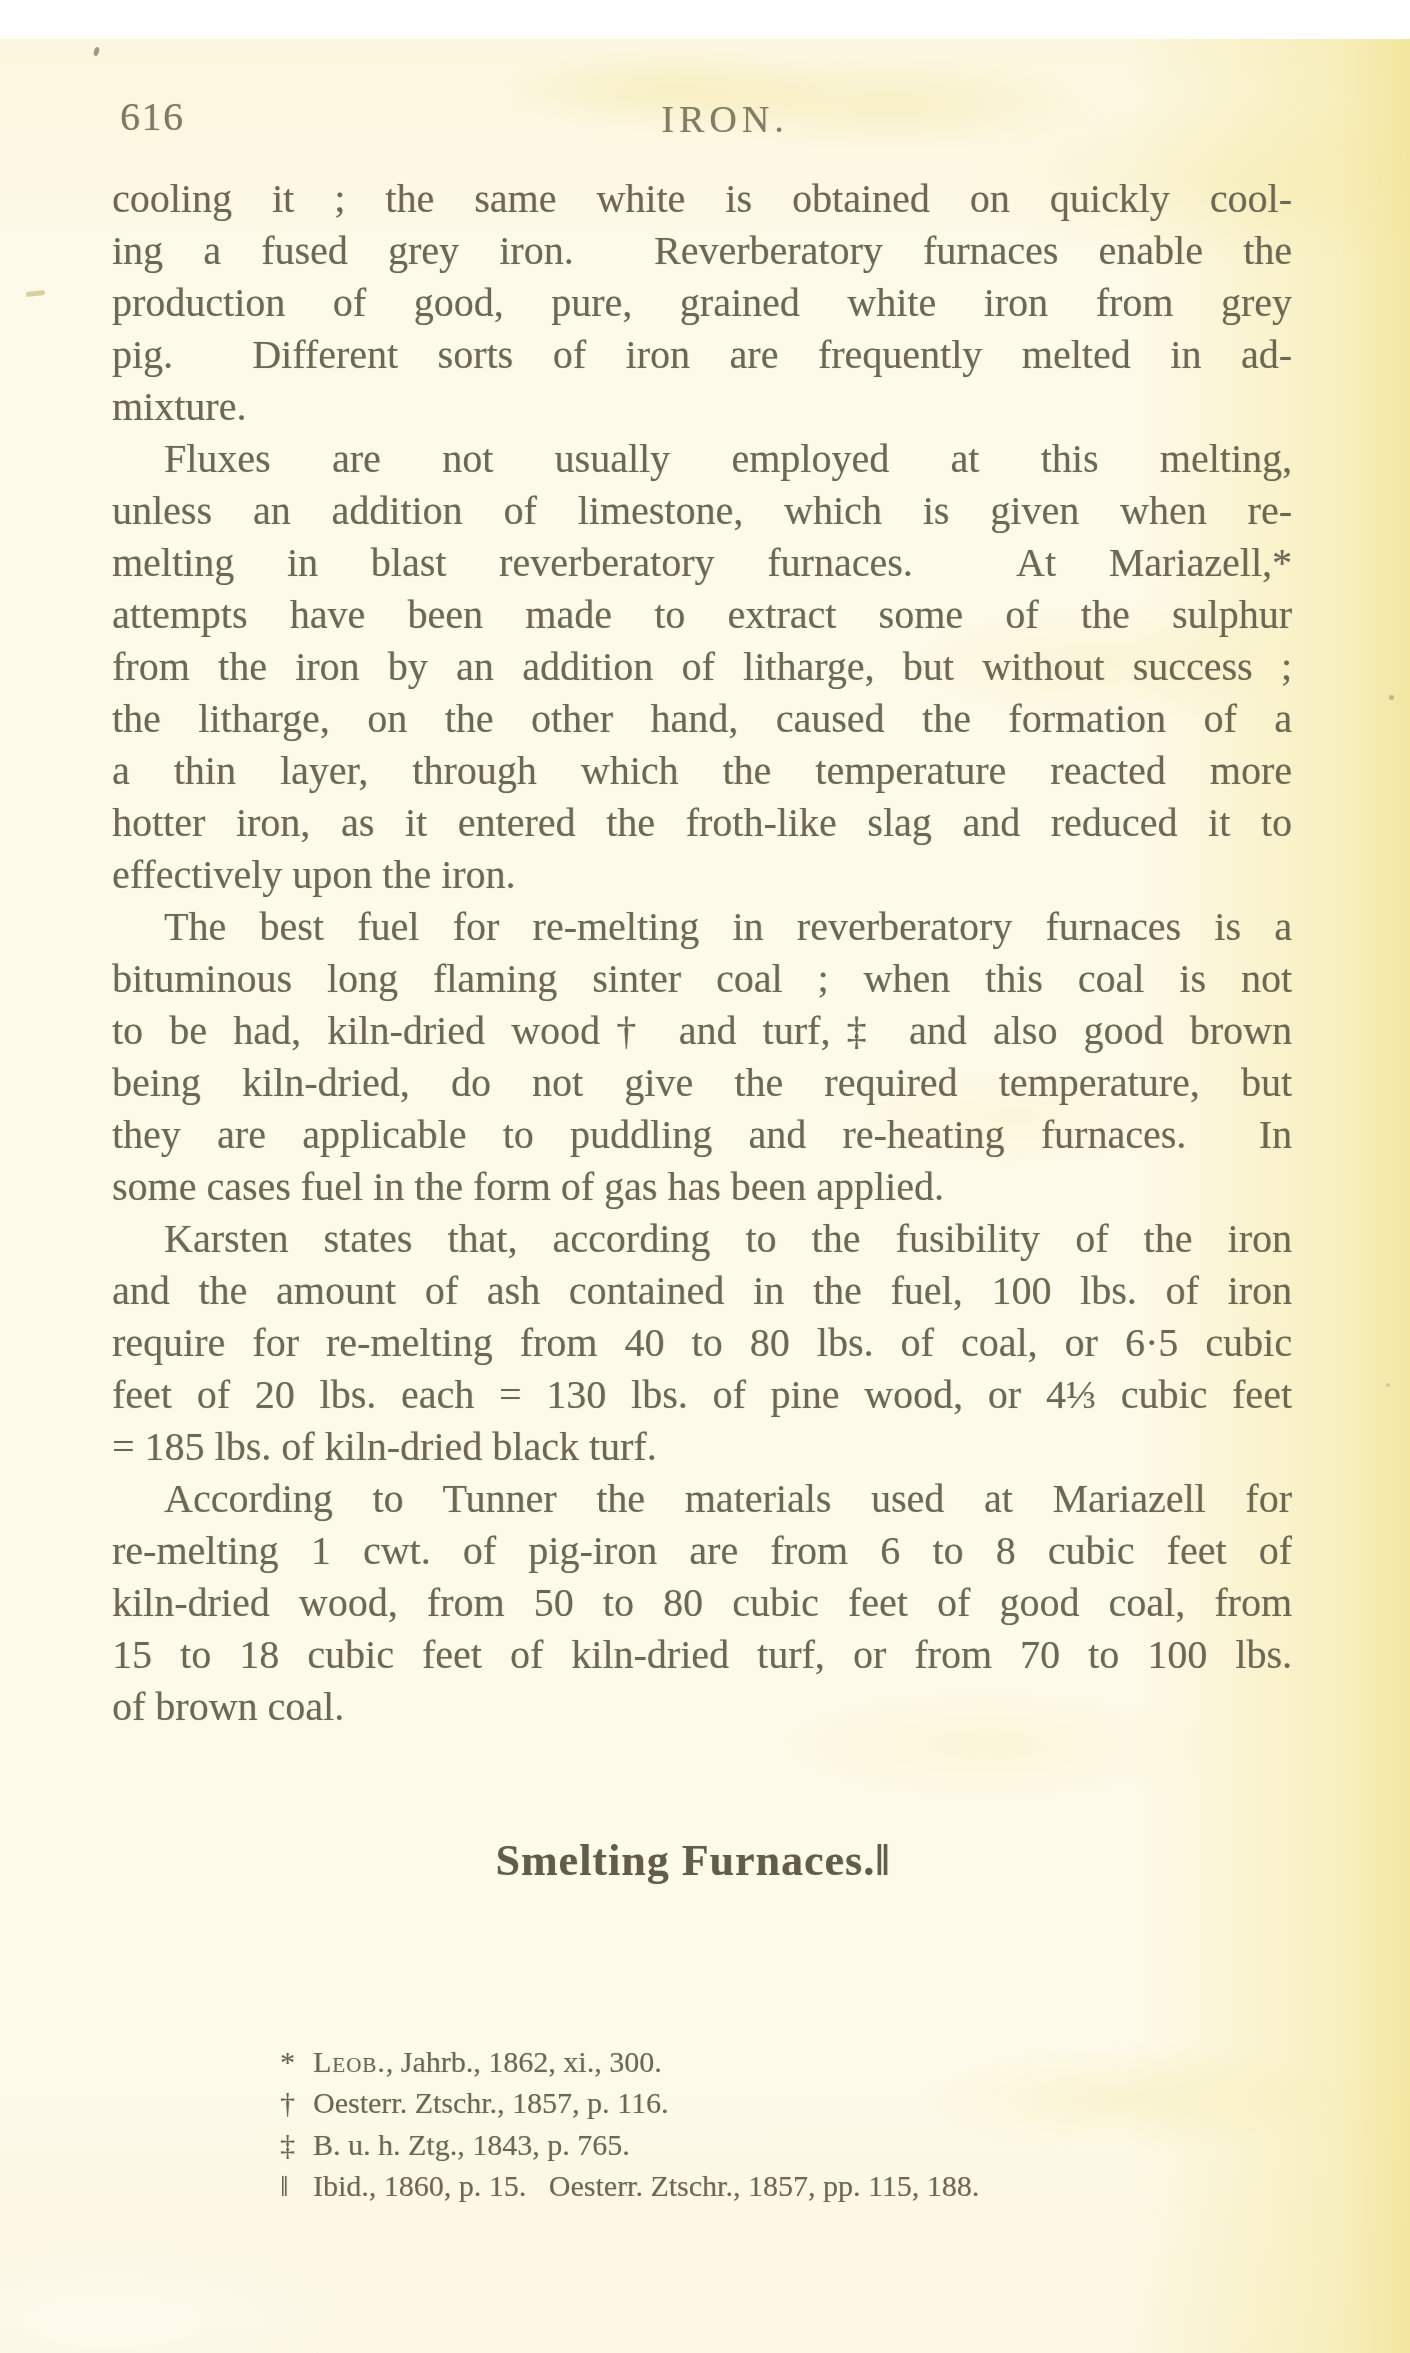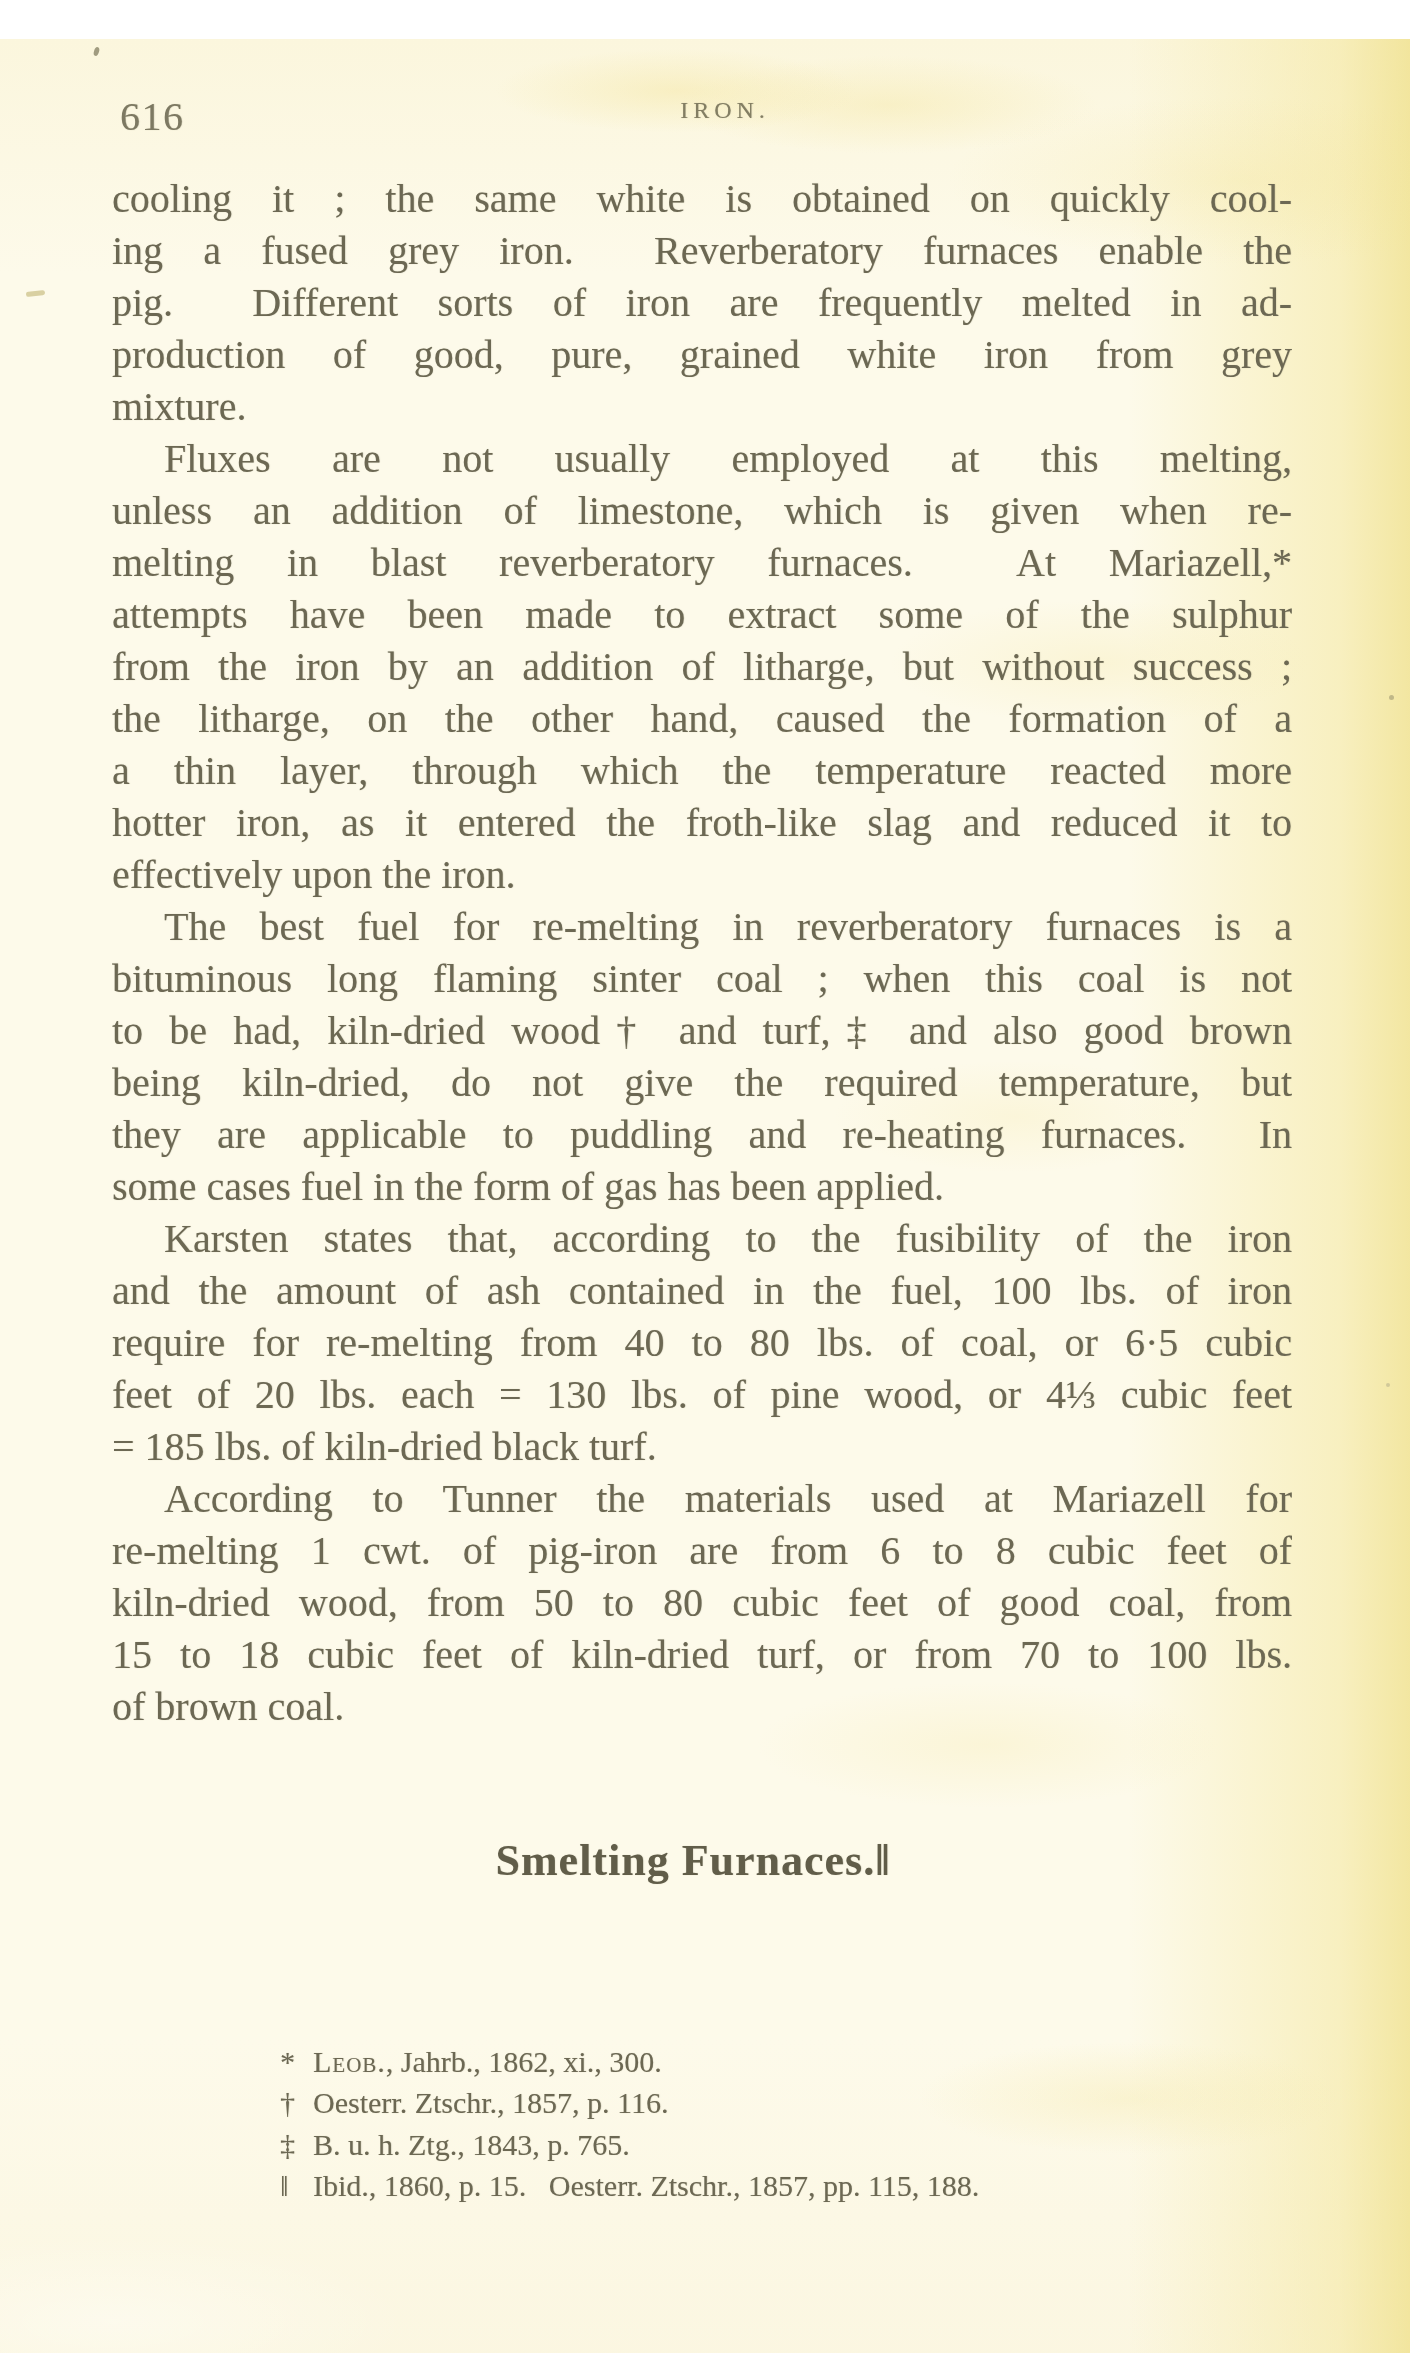--- a/index.html
+++ b/index.html
@@ -26,21 +26,21 @@
 
   
   .header{position:absolute;left:112px;right:118px;top:54px;height:50px;}
   .pagenum{
     display:inline-block;margin-left:8px;
     font-size:40px;letter-spacing:1.5px;color:#7d7962;
   }
   .runtitle{
     position:absolute;top:4px;left:50%;
     transform:translateX(calc(-50% + 23px));
-    font-size:24px;letter-spacing:5px;color:#837e63;
+    font-size:38px;letter-spacing:5px;color:#837e63;
   }
 
   
   .textblock{position:absolute;left:112px;width:1180px;}
   .upper{top:134px;}
   .lower{top:1856px;}
   .line{
     height:52px;line-height:52px;overflow:hidden;
     font-size:40px;
     text-align:justify;text-align-last:justify;
@@ -78,22 +78,22 @@
 <div class="page">
 
   <div class="header txt-soft">
     <span class="pagenum">616</span>
     <span class="runtitle">IRON.</span>
   </div>
 
   <div class="textblock upper txt-soft">
       <div class="line">cooling it ; the same white is obtained on quickly cool-</div>
       <div class="line">ing a fused grey iron.&nbsp; Reverberatory furnaces enable the</div>
+      <div class="line">production of good, pure, grained white iron from grey</div>
       <div class="line">pig.&nbsp; Different sorts of iron are frequently melted in ad-</div>
-      <div class="line">production of good, pure, grained white iron from grey</div>
       <div class="line flush">mixture.</div>
       <div class="line indent">Fluxes are not usually employed at this melting,</div>
       <div class="line">unless an addition of limestone, which is given when re-</div>
       <div class="line">melting in blast reverberatory furnaces.&nbsp; At Mariazell,*</div>
       <div class="line">attempts have been made to extract some of the sulphur</div>
       <div class="line">from the iron by an addition of litharge, but without success ;</div>
       <div class="line">the litharge, on the other hand, caused the formation of a</div>
       <div class="line">a thin layer, through which the temperature reacted more</div>
       <div class="line">hotter iron, as it entered the froth-like slag and reduced it to</div>
       <div class="line flush">effectively upon the iron.</div>

